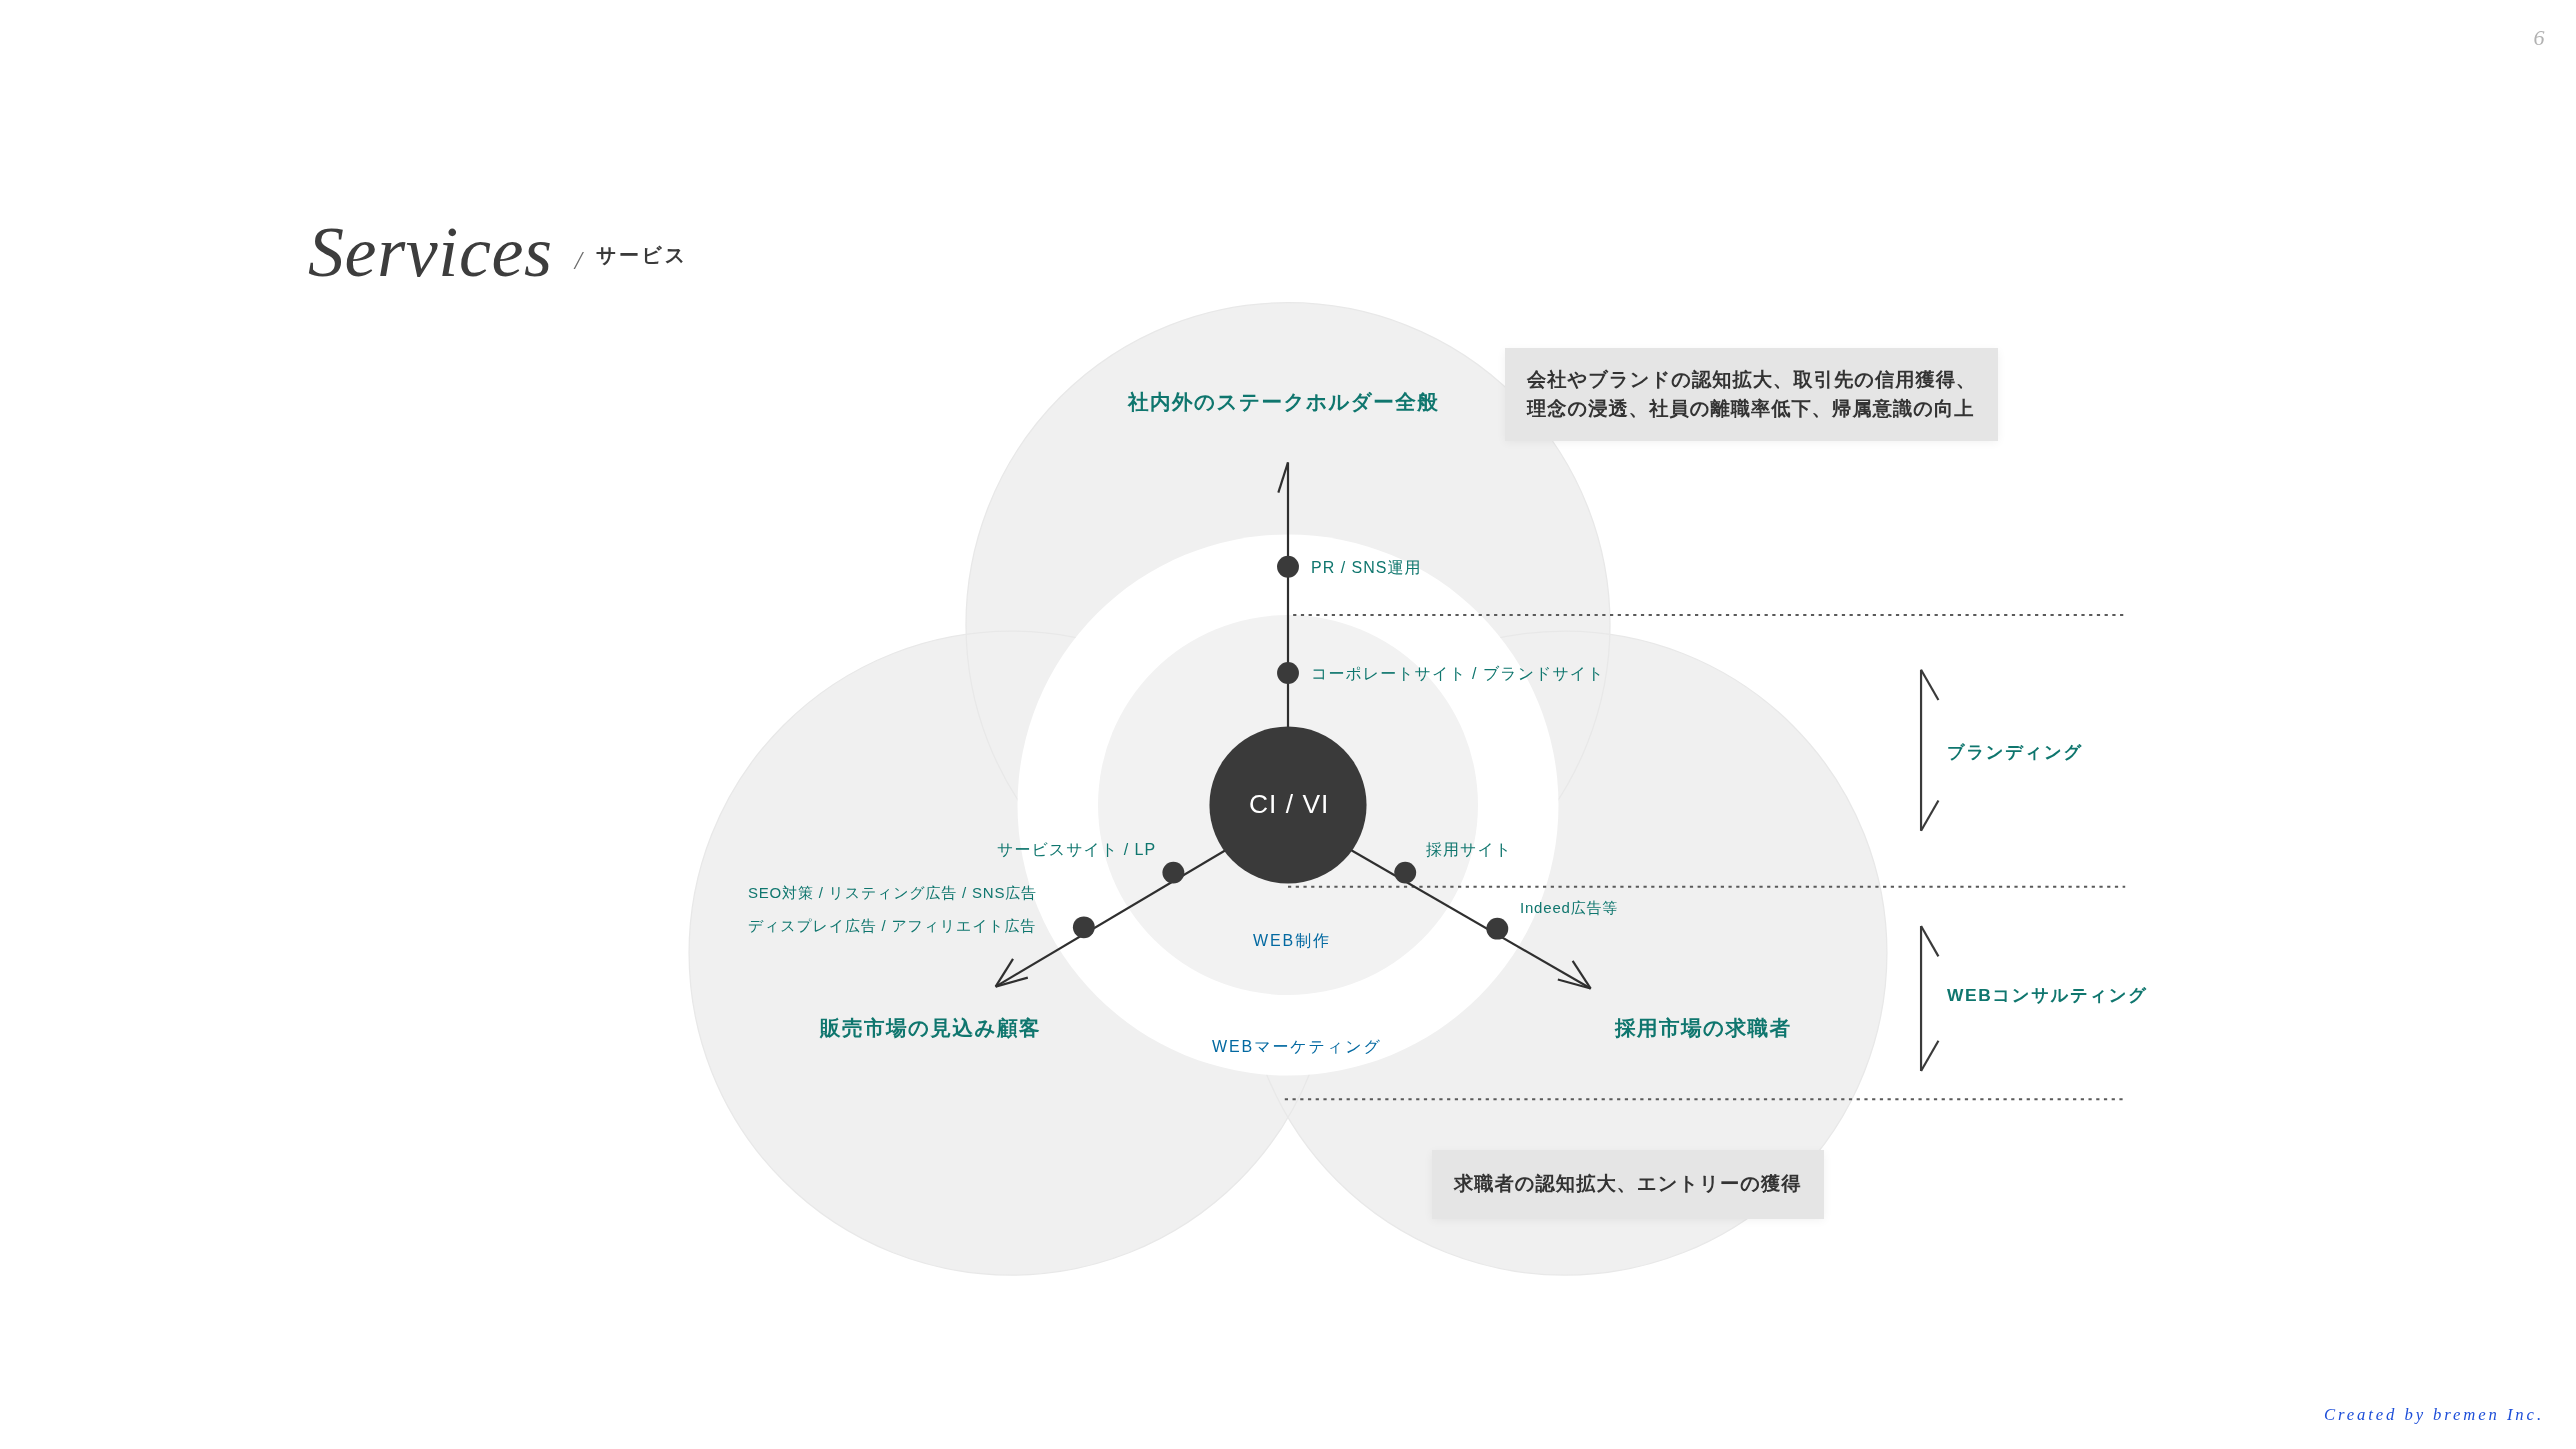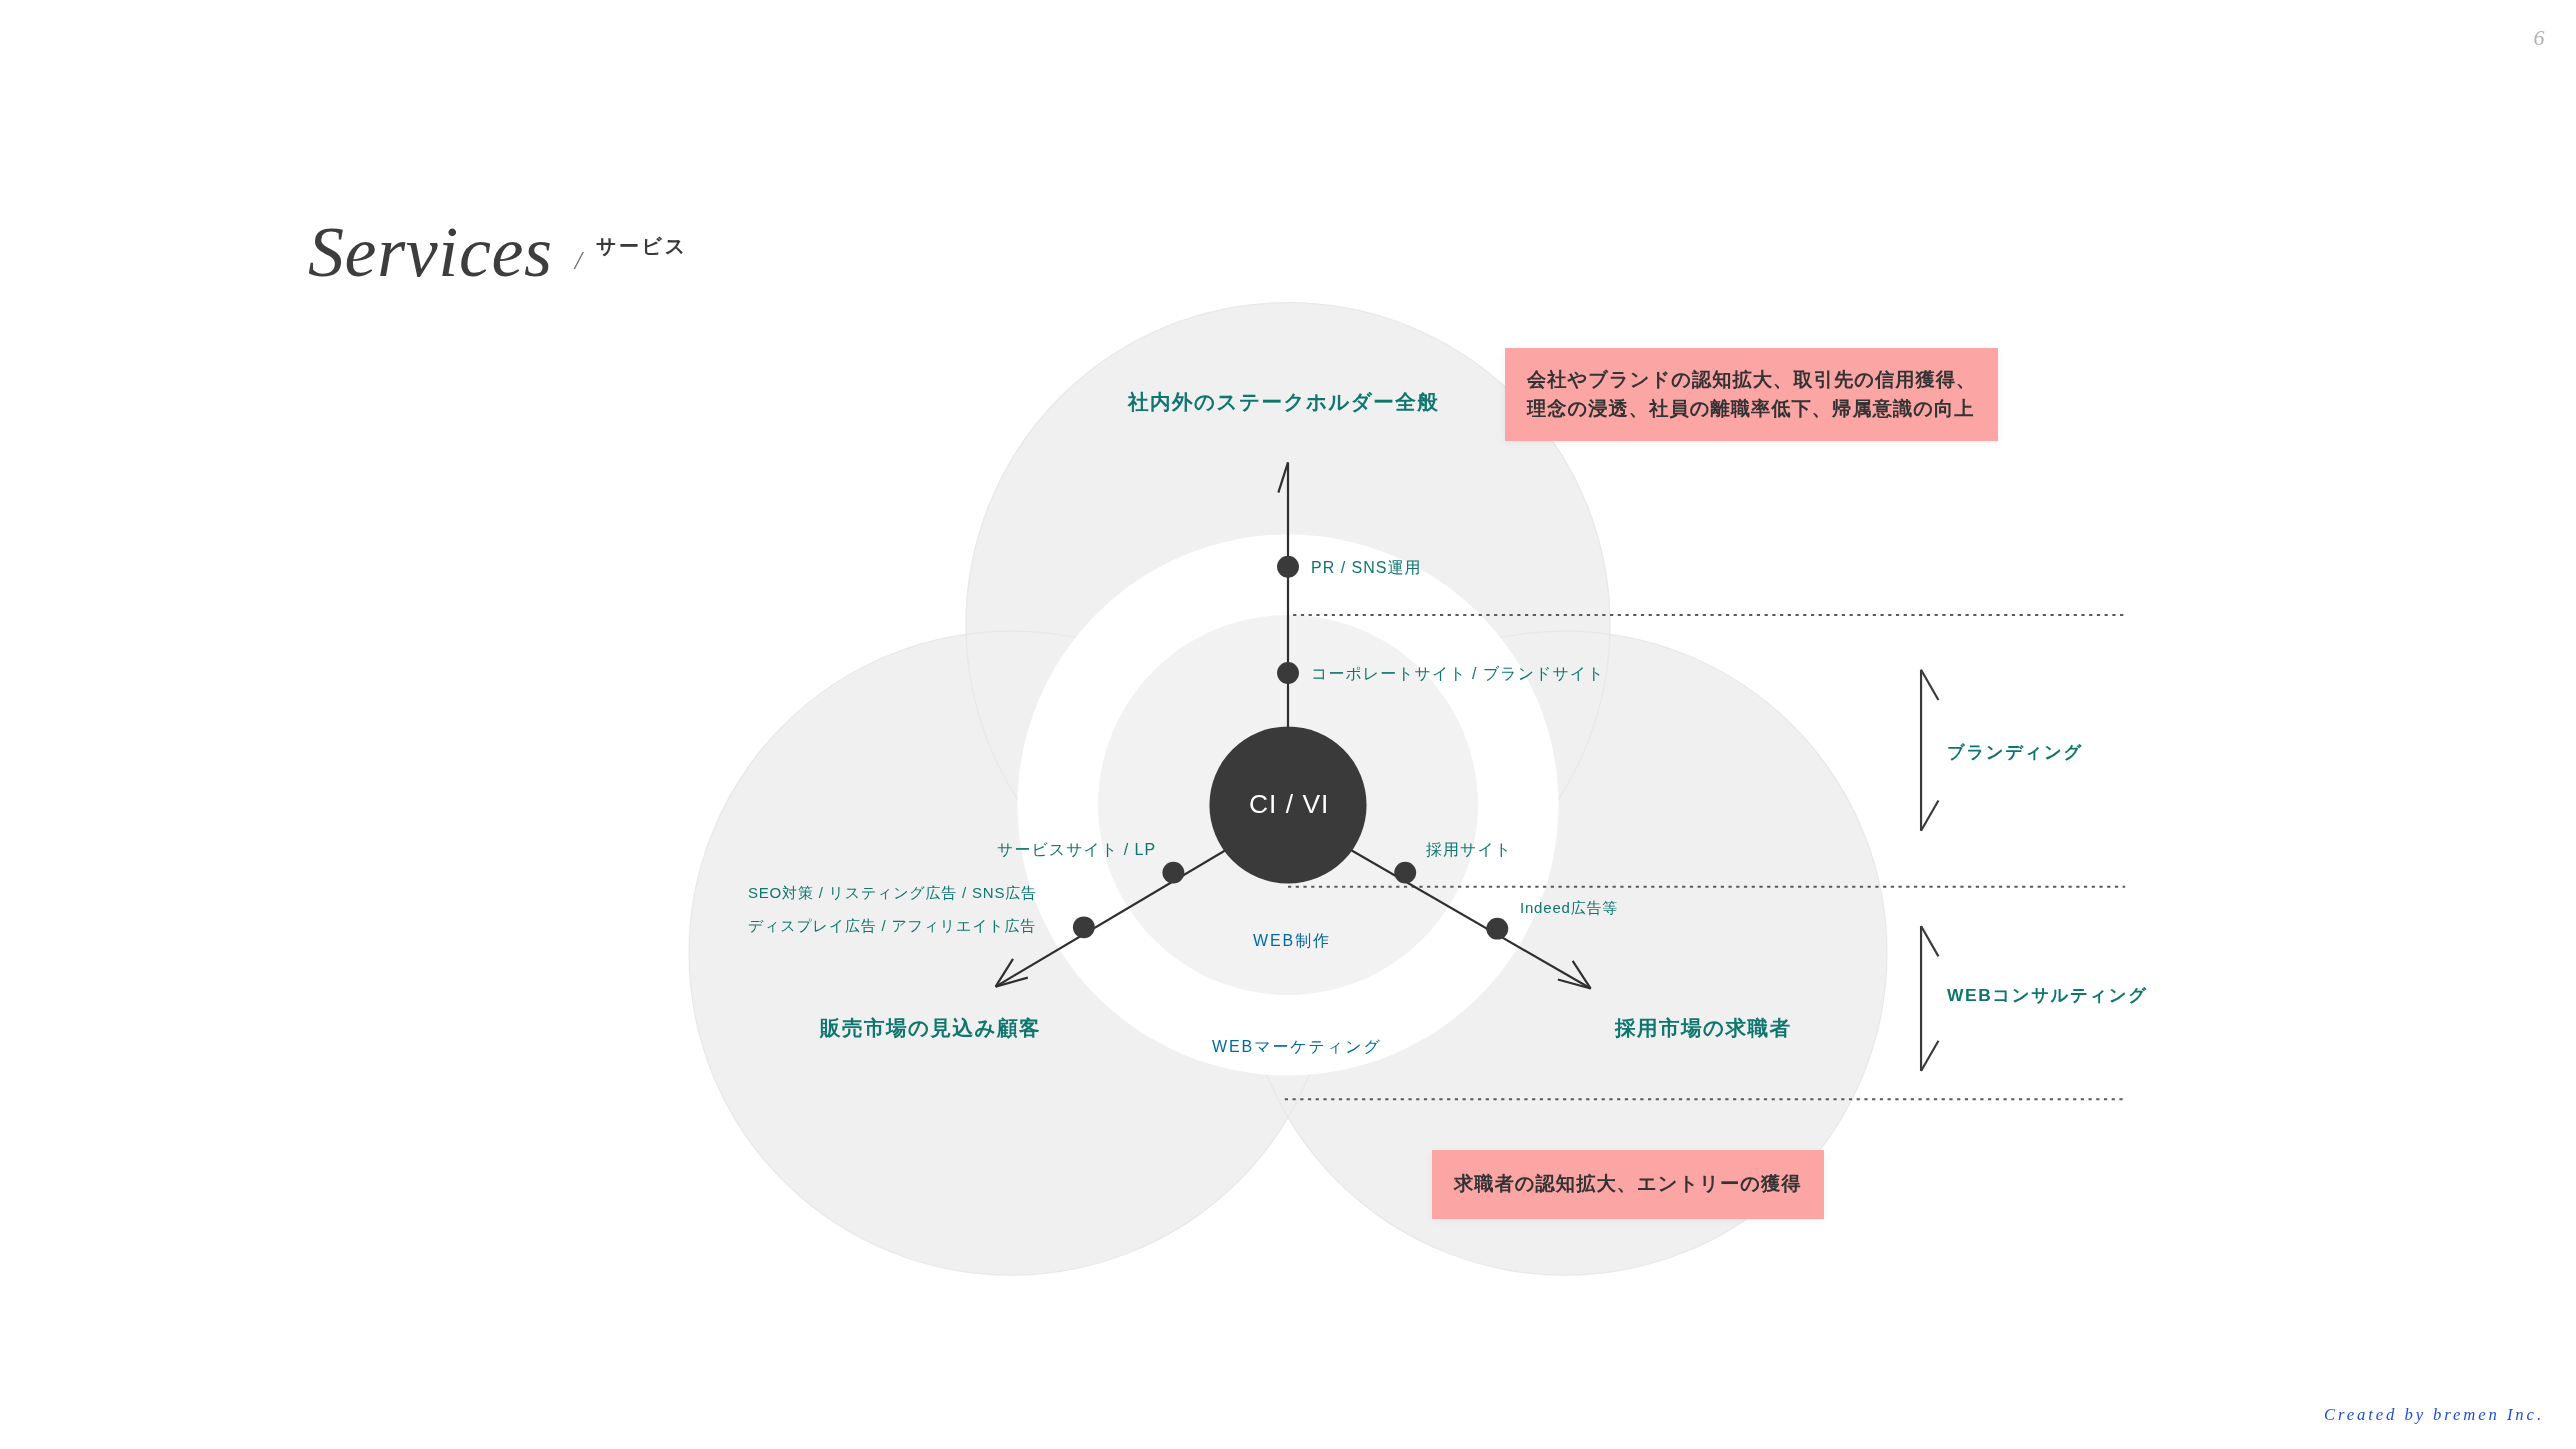--- a/index.html
+++ b/index.html
@@ -28,42 +28,42 @@
     font-style:italic; font-weight:400; font-size:72px;
     color:#3d3d3d; line-height:0.92; letter-spacing:0.6px;
   }
   .title-sep {
     font-family:"Liberation Serif","DejaVu Serif",serif;
     font-style:italic; font-size:26px; color:#6b6b6b;
     margin:0 14px 9px 22px;
   }
   .title-jp {
     font-size:20px; font-weight:700; color:#3a3a3a;
-    letter-spacing:2.6px; margin-bottom:25px;
+    letter-spacing:2.6px; margin-bottom:16px;
   }
 
   
   #diagram { position:absolute; left:0; top:0; width:2576px; height:1449px; }
 
   
   .lbl { position:absolute; white-space:nowrap; color:#0f766e; }
   .lbl-group-strong { font-size:20.6px; font-weight:700; letter-spacing:1.4px; }
   .lbl-node { font-size:16px; font-weight:500; letter-spacing:1px; }
   .lbl-node-sm { font-size:15px; font-weight:500; letter-spacing:0.8px; }
   .lbl-inner { font-size:16px; font-weight:500; letter-spacing:1.9px; color:#0369a1; }
   .lbl-bracket { font-size:17.4px; font-weight:700; letter-spacing:1.6px; }
 
   .center-text {
     position:absolute; color:#ffffff; font-size:26.4px; font-weight:500;
     letter-spacing:1px; white-space:nowrap;
   }
 
   
   .callout {
-    position:absolute; background:#fca5a5; padding:16.7px 22px 18px 22px;
+    position:absolute; background:#e5e5e5; padding:16.7px 22px 18px 22px;
     box-shadow:0 1.9px 9px rgba(0,0,0,0.055);
   }
   .callout div {
     font-size:19.3px; font-weight:700; color:#333333;
     letter-spacing:1px; line-height:1.52; white-space:nowrap;
   }
 
   
   .footer {
     position:absolute; right:32px; bottom:24.5px;

